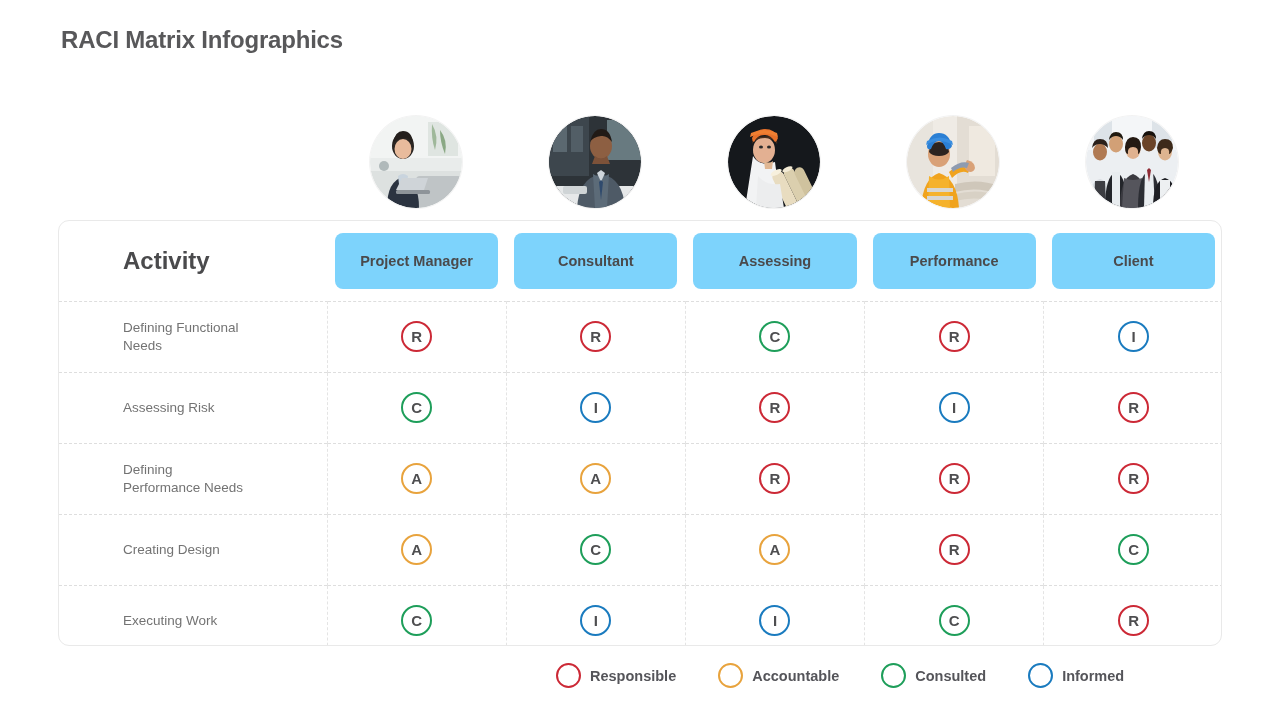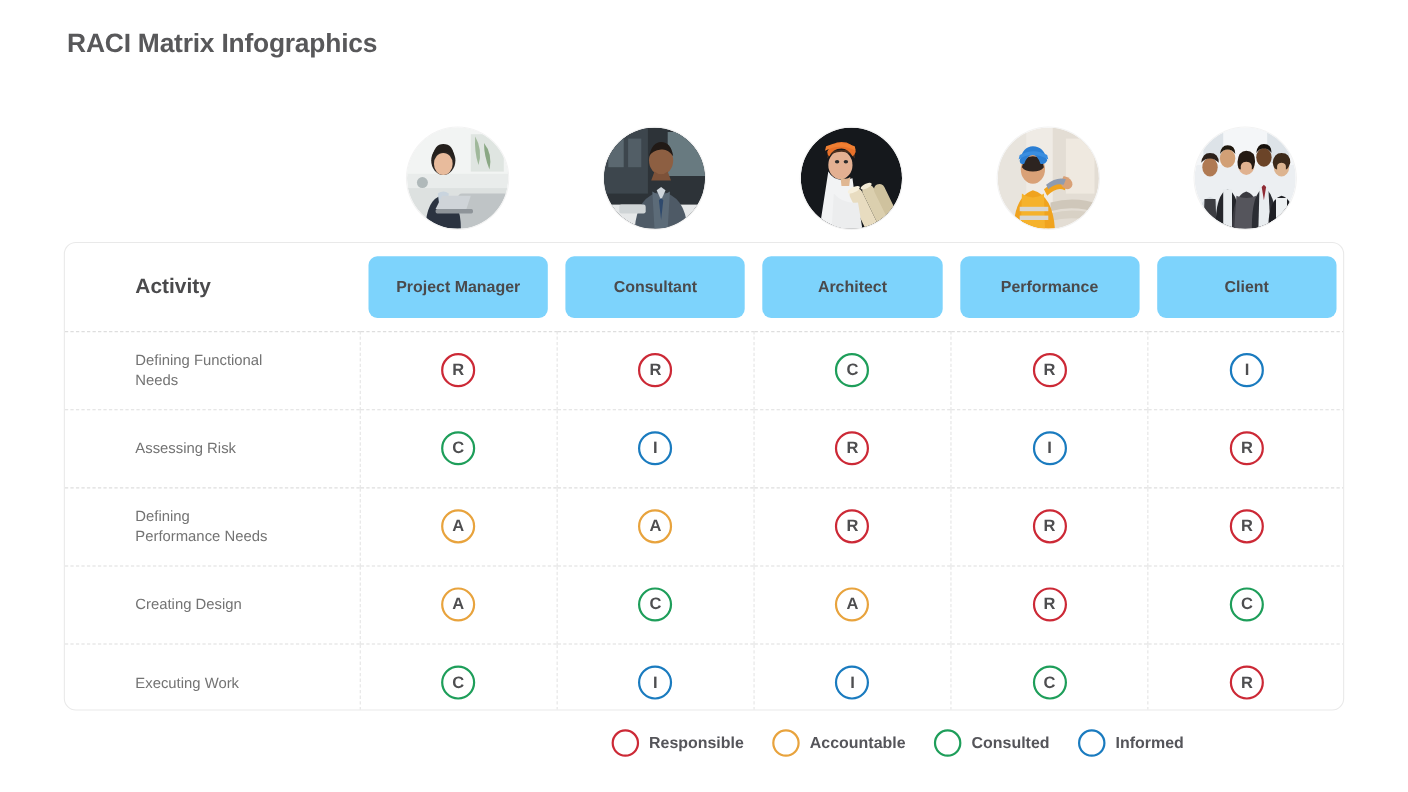--- a/index.html
+++ b/index.html
@@ -72,21 +72,21 @@
     table-layout: fixed;
   }
   .matrix-table col.activity-col { width: 268px; }
   .matrix-table col.role-col { width: 179.2px; }
 
   
   .hdr-row { height: 80px; }
   .hdr-activity {
     text-align: left;
     padding-left: 64px;
-    font-size: 19px;
+    font-size: 24px;
     font-weight: bold;
     color: #4a4a4c;
     vertical-align: middle;
   }
   .hdr-role {
     vertical-align: middle;
     text-align: center;
     padding: 0 8px;
   }
   .role-chip {
@@ -144,21 +144,21 @@
   .badge.c { border-color: #1e9e5a; }
   .badge.i { border-color: #1a7bbf; }
 
   
   .legend {
     position: absolute;
     left: 556px;
     top: 663px;
     display: flex;
     align-items: center;
-    gap: 26px;
+    gap: 42px;
   }
   .legend-item {
     display: flex;
     align-items: center;
     gap: 9px;
   }
   .legend-ring {
     width: 25px;
     height: 25px;
     border-radius: 50%;
@@ -357,21 +357,21 @@
     <thead>
       <tr class="hdr-row">
         <th class="hdr-activity">Activity</th>
         <th class="hdr-role">
           <span class="role-chip">Project Manager</span>
         </th>
         <th class="hdr-role">
           <span class="role-chip">Consultant</span>
         </th>
         <th class="hdr-role">
-          <span class="role-chip">Architect</span>
+          <span class="role-chip">Assessing</span>
         </th>
         <th class="hdr-role">
           <span class="role-chip">Performance</span>
         </th>
         <th class="hdr-role">
           <span class="role-chip">Client</span>
         </th>
       </tr>
     </thead>
     <tbody>

